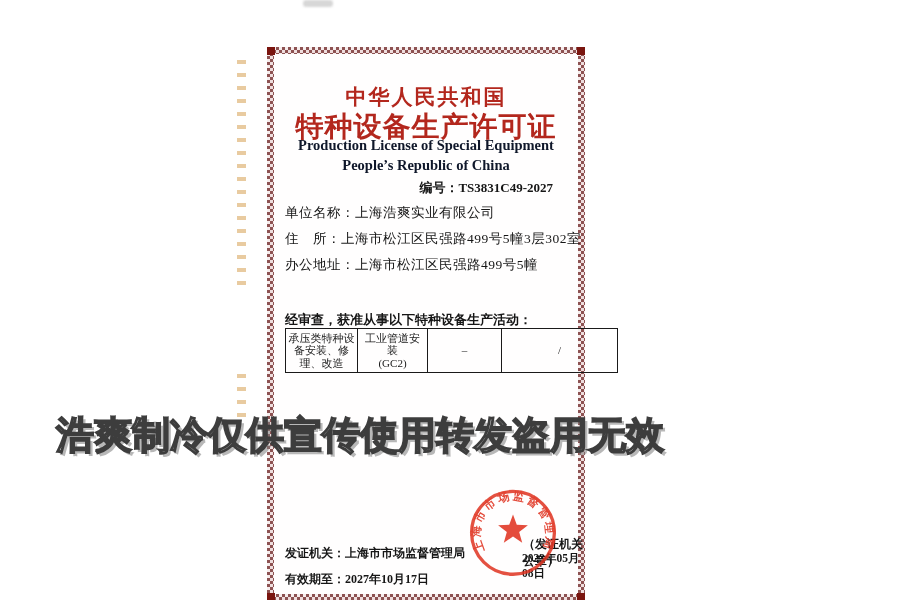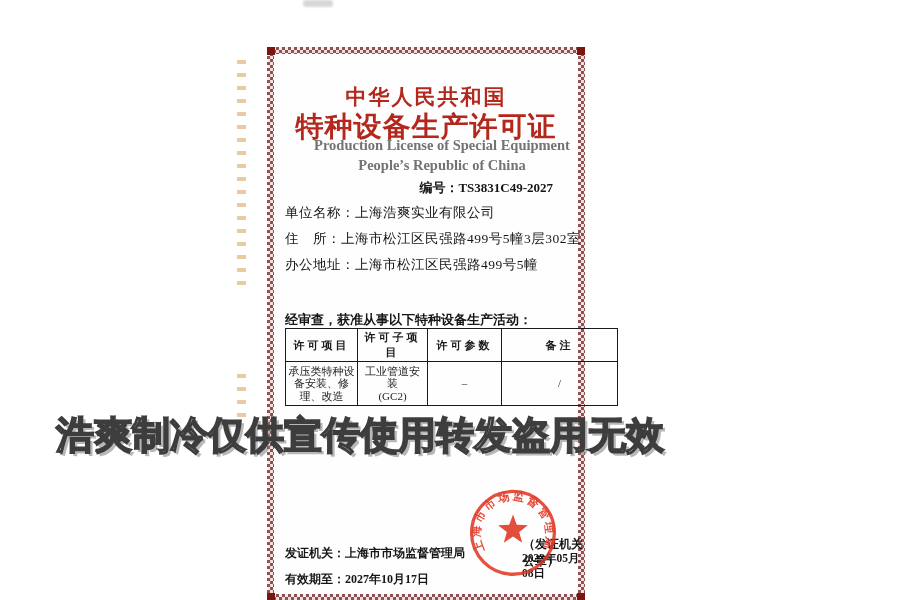--- a/index.html
+++ b/index.html
@@ -24,21 +24,21 @@
   .b-bottom{left:0;bottom:0;right:0;height:7px;}
   .b-left{left:0;top:0;bottom:0;width:7px;}
   .b-right{right:0;top:0;bottom:0;width:7px;}
   .b-corner{position:absolute;width:8px;height:8px;background:#7a150f;}
   .c-tl{left:0;top:0;} .c-tr{right:0;top:0;} .c-bl{left:0;bottom:0;} .c-br{right:0;bottom:0;}
 
   .title-cn{position:absolute;left:0;width:100%;text-align:center;color:#b3271d;
             font-family:"Liberation Sans","DejaVu Sans",sans-serif;font-weight:bold;}
   .title-cn-1{top:36px;font-size:21px;letter-spacing:2px;}
   .title-cn-2{top:61px;font-size:28px;letter-spacing:1px;}
-  .title-en{position:absolute;left:16px;width:100%;text-align:center;font-weight:bold;font-size:14.5px;color:#737373;}
+  .title-en{position:absolute;left:0;width:100%;text-align:center;font-weight:bold;font-size:14.5px;color:#0f172a;}
   .title-en-1{top:90px;}
   .title-en-2{top:110px;font-family:Liberation Serif, serif;}
 
   .number-line{position:absolute;top:132px;right:32px;font-size:13px;font-weight:bold;text-align:center;}
   .info-line{position:absolute;left:18px;font-size:13.5px;font-weight:normal;letter-spacing:0.5px;}
   .info-1{top:157px;} .info-2{top:183px;} .info-3{top:209px;}
   .approval-line{position:absolute;left:18px;top:264px;font-size:13px;font-weight:bold;}
 
   table.license{position:absolute;left:18px;top:281px;width:332px;border-collapse:collapse;
                 table-layout:fixed;}
@@ -102,26 +102,20 @@
     <div class="approval-line">经审查，获准从事以下特种设备生产活动：</div>
 
     <table class="license">
       <colgroup>
           <col style="width:72px">
           <col style="width:70px">
           <col style="width:74px">
           <col style="width:116px">
         </colgroup>
       <tbody>
-          <tr>
-        <th>许可项目</th>
-        <th>许可子项目</th>
-        <th>许可参数</th>
-        <th>备注</th>
-      </tr>
       <tr>
         <td>承压类特种设备安装、修理、改造</td>
         <td>工业管道安装
 (GC2)</td>
         <td>–</td>
         <td>/</td>
       </tr>
     </tbody>
       </table>
 

